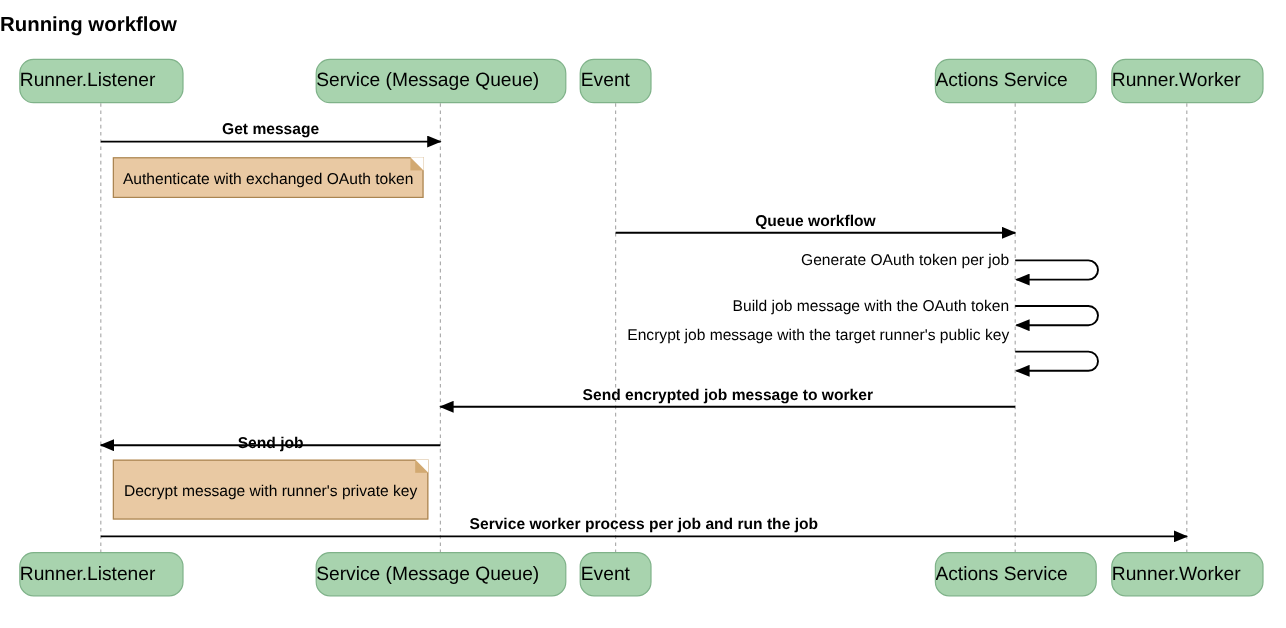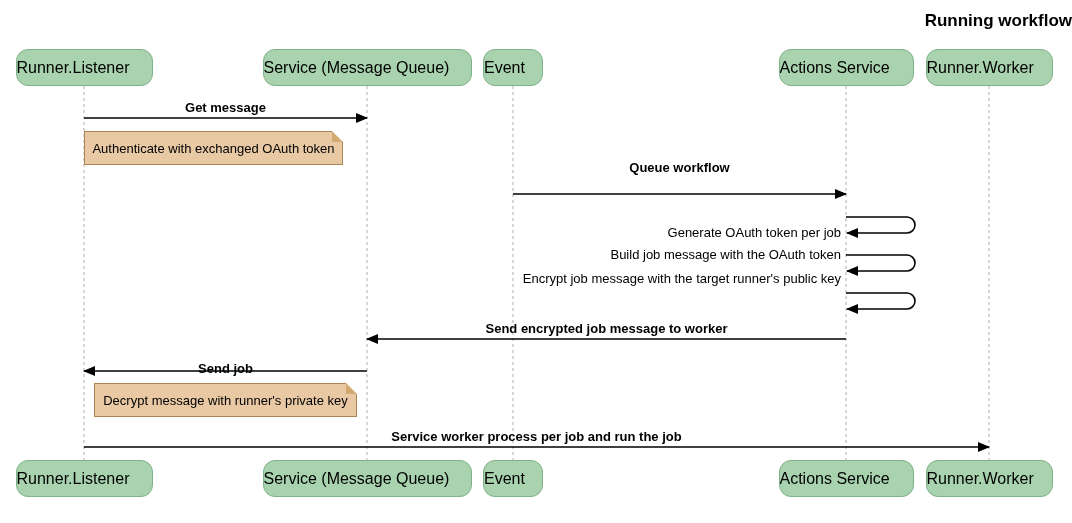--- a/index.html
+++ b/index.html
@@ -4,21 +4,21 @@
 <style>
   html, body { margin: 0; padding: 0; background: #ffffff; }
   body { font-family: "Liberation Sans", "DejaVu Sans", sans-serif; }
   #canvas {
     position: relative; width: 1072px; height: 523px;
     background: #ffffff; overflow: hidden;
   }
   #diagram-svg { position: absolute; top: 0; left: 0; }
   #title {
     position: absolute; top: 11px; left: 0; width: 1072px;
-    text-align: right; font-size: 17px; font-weight: bold;
+    text-align: left; font-size: 17px; font-weight: bold;
     color: var(--text, #000);
   }
   .actor {
     position: absolute; height: 37px; line-height: 35px; box-sizing: border-box;
     font-size: 16px; color: var(--text, #000);
     background: var(--actor-fill, #A8D3AE);
     border: 1px solid var(--actor-border, #7FB289);
     border-radius: 12px; white-space: nowrap; overflow: hidden;
   }
   .msg-label {
@@ -77,29 +77,29 @@
       <div class="actor" style="left: 262.5px; top: 460px; width: 209px;">Service (Message Queue)</div>
       <div class="actor" style="left: 483px; top: 49px; width: 60px;">Event</div>
       <div class="actor" style="left: 483px; top: 460px; width: 60px;">Event</div>
       <div class="actor" style="left: 778.5px; top: 49px; width: 135px;">Actions Service</div>
       <div class="actor" style="left: 778.5px; top: 460px; width: 135px;">Actions Service</div>
       <div class="actor" style="left: 925.5px; top: 49px; width: 127px;">Runner.Worker</div>
       <div class="actor" style="left: 925.5px; top: 460px; width: 127px;">Runner.Worker</div>
     </div>
   <div id="overlay">
       <div class="msg-label" style="left: 225.5px; top: 101px;">Get message</div>
-      <div class="note" style="left: 84px; top: 131px; width: 259px; height: 34px;">
+      <div class="note" style="left: 94px; top: 131px; width: 259px; height: 34px;">
         <span>Authenticate with exchanged OAuth token</span>
         <span class="fold"></span>
       </div>
-      <div class="msg-label" style="left: 679.5px; top: 161px;">Queue workflow</div>
-      <div class="self-label" style="right: 231px; top: 210px; margin-top: 16px;">Generate OAuth token per job</div>
+      <div class="msg-label" style="left: 679.5px; top: 177px;">Queue workflow</div>
+      <div class="self-label" style="right: 231px; top: 210px;">Generate OAuth token per job</div>
       <div class="self-label" style="right: 231px; top: 248px;">Build job message with the OAuth token</div>
       <div class="self-label" style="right: 231px; top: 272px;">Encrypt job message with the target runner's public key</div>
       <div class="msg-label" style="left: 606.5px; top: 322px;">Send encrypted job message to worker</div>
       <div class="msg-label" style="left: 225.5px; top: 362px;">Send job</div>
-      <div class="note" style="left: 94px; top: 383px; width: 263px; height: 34px; justify-content: center;">
+      <div class="note" style="left: 94px; top: 383px; width: 263px; height: 50px; justify-content: center;">
         <span>Decrypt message with runner's private key</span>
         <span class="fold"></span>
       </div>
       <div class="msg-label" style="left: 536.5px; top: 430px;">Service worker process per job and run the job</div>
     </div>
 </div>
 
 </body></html>

